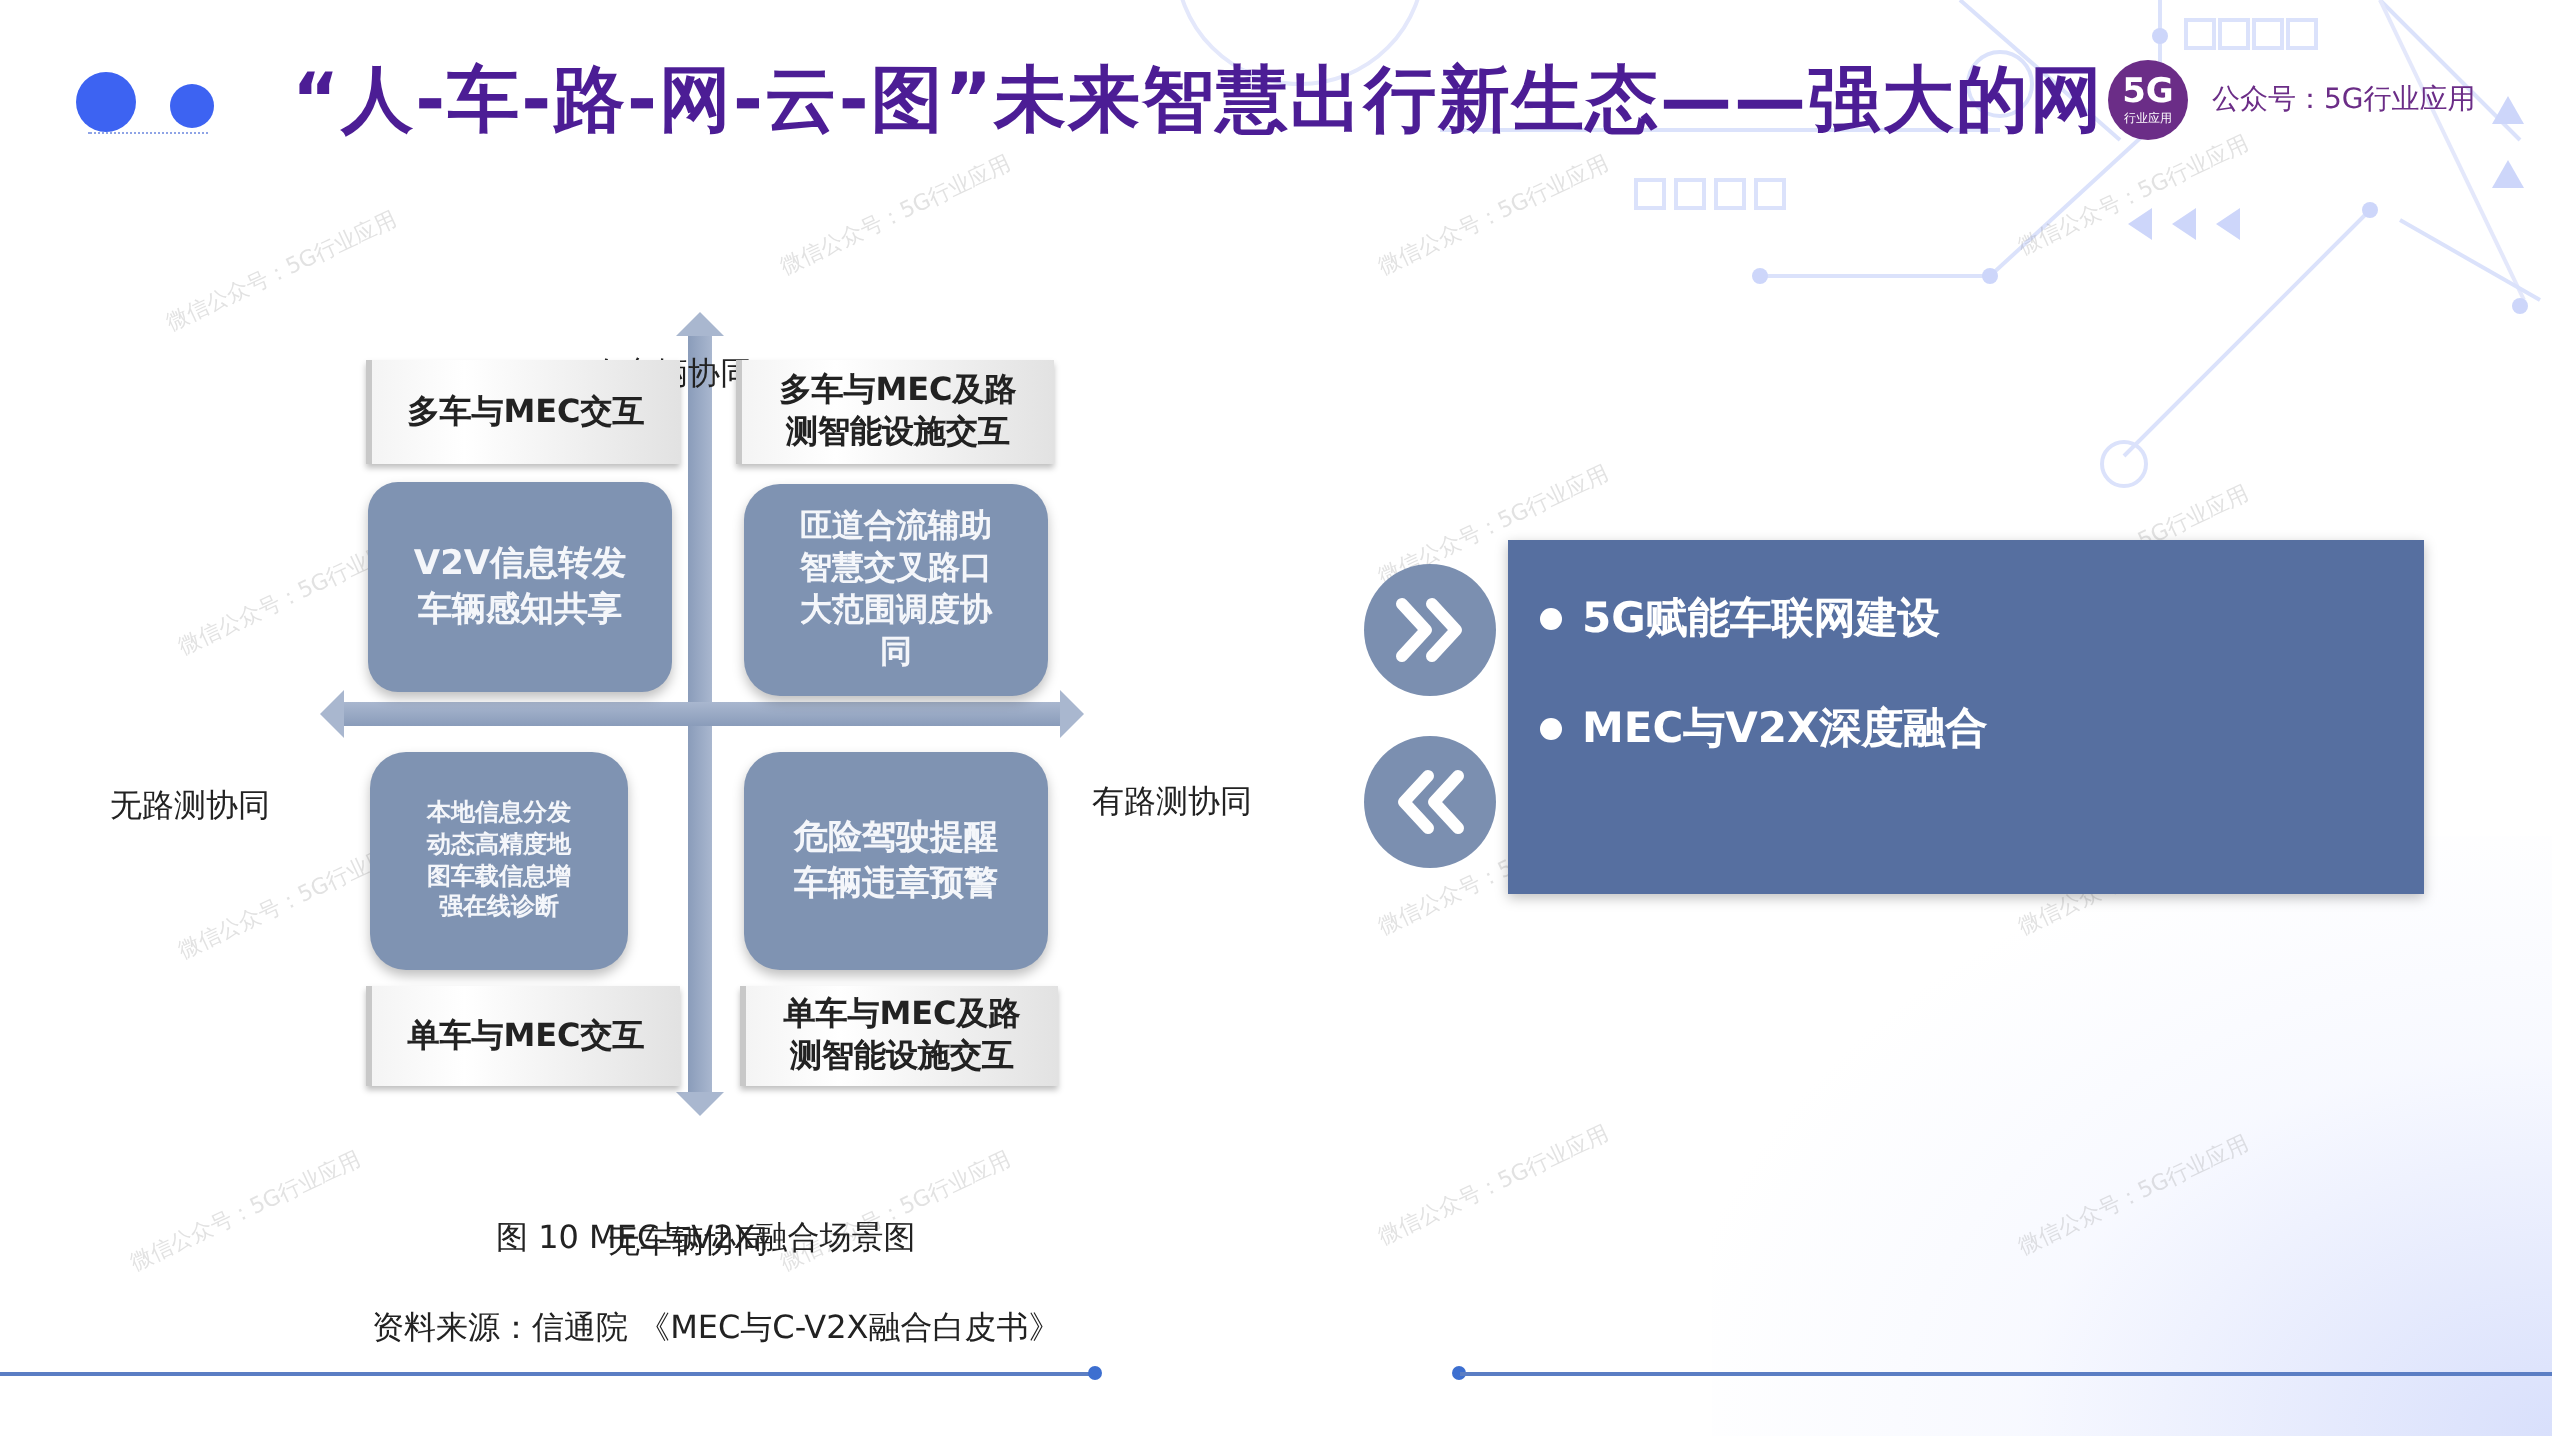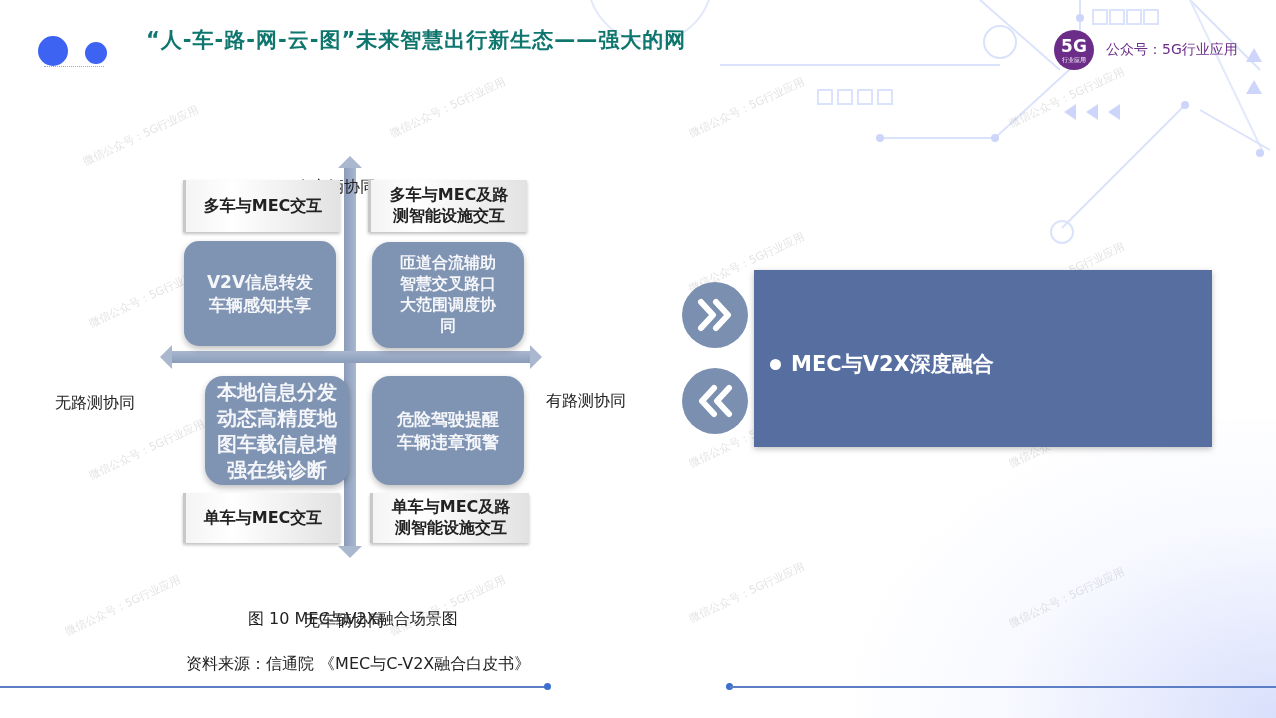--- a/index.html
+++ b/index.html
@@ -14,21 +14,21 @@
   }
   .deco { position:absolute; left:0; top:0; width:1276px; height:718px; pointer-events:none; }
   .watermark {
     position:absolute; font-size:11px; color:rgba(150,150,150,0.28);
     transform:rotate(-25deg); white-space:nowrap;
   }
   .dot-big { position:absolute; left:38px; top:36px; width:30px; height:30px; border-radius:50%; background:#3d63f2; }
   .dot-small { position:absolute; left:85px; top:42px; width:22px; height:22px; border-radius:50%; background:#3d63f2; }
   .dot-line { position:absolute; left:44px; top:66px; width:60px; border-top:1px dotted #8fa4e6; }
   .title {
-    position:absolute; left:146px; top:26px; font-size:21px; font-weight:bold; color:#0f766e; letter-spacing:1px;
+    position:absolute; left:146px; top:26px; font-size:36px; font-weight:bold; color:#4c1d95; letter-spacing:1px;
   }
   .brand { position:absolute; left:1054px; top:30px; display:flex; align-items:center; }
   .brand-logo {
     width:40px; height:40px; border-radius:50%; background:#6b2d87; color:#fff;
     display:flex; flex-direction:column; align-items:center; justify-content:center; line-height:1;
   }
   .brand-logo .big { font-size:17px; font-weight:bold; }
   .brand-logo .small { font-size:6px; margin-top:2px; }
   .brand-text { margin-left:12px; font-size:14px; color:#6b2d87; }
 
@@ -171,21 +171,21 @@
   </div>
   <div class="blue-box" style="left:372px;top:242px;width:152px;height:106px;font-size:16px;line-height:1.3;">
     <div>
       <div>匝道合流辅助</div>
       <div>智慧交叉路口</div>
       <div>大范围调度协</div>
       <div>同</div>
     </div>
   </div>
 
-  <div class="blue-box" style="left:185px;top:376px;width:144px;height:109px;font-size:20px;line-height:1.3;margin-left:20px;">
+  <div class="blue-box" style="left:185px;top:376px;width:129px;height:109px;font-size:12px;line-height:1.3;">
     <div>
       <div>本地信息分发</div>
       <div>动态高精度地</div>
       <div>图车载信息增</div>
       <div>强在线诊断</div>
     </div>
   </div>
   <div class="grey-box" style="left:183px;top:493px;width:154px;height:50px;">
     <span>单车与MEC交互</span>
   </div>
@@ -219,17 +219,21 @@
   </svg>
 </div>
 <div class="circle-btn" style="left:682px;top:368px;">
   <svg width="40" height="36" viewBox="0 0 40 36">
     <polyline points="19,5 7,18 19,31" fill="none" stroke="#fff" stroke-width="6" stroke-linecap="round" stroke-linejoin="round"></polyline>
     <polyline points="34,5 22,18 34,31" fill="none" stroke="#fff" stroke-width="6" stroke-linecap="round" stroke-linejoin="round"></polyline>
   </svg>
 </div>
 
 <div class="panel">
+  <div class="panel-item" style="top:25px;">
+    <span class="bullet"></span>
+    <span>5G赋能车联网建设</span>
+  </div>
   <div class="panel-item" style="top:80px;">
     <span class="bullet"></span>
     <span>MEC与V2X深度融合</span>
   </div>
 </div>
 
 </body></html>

